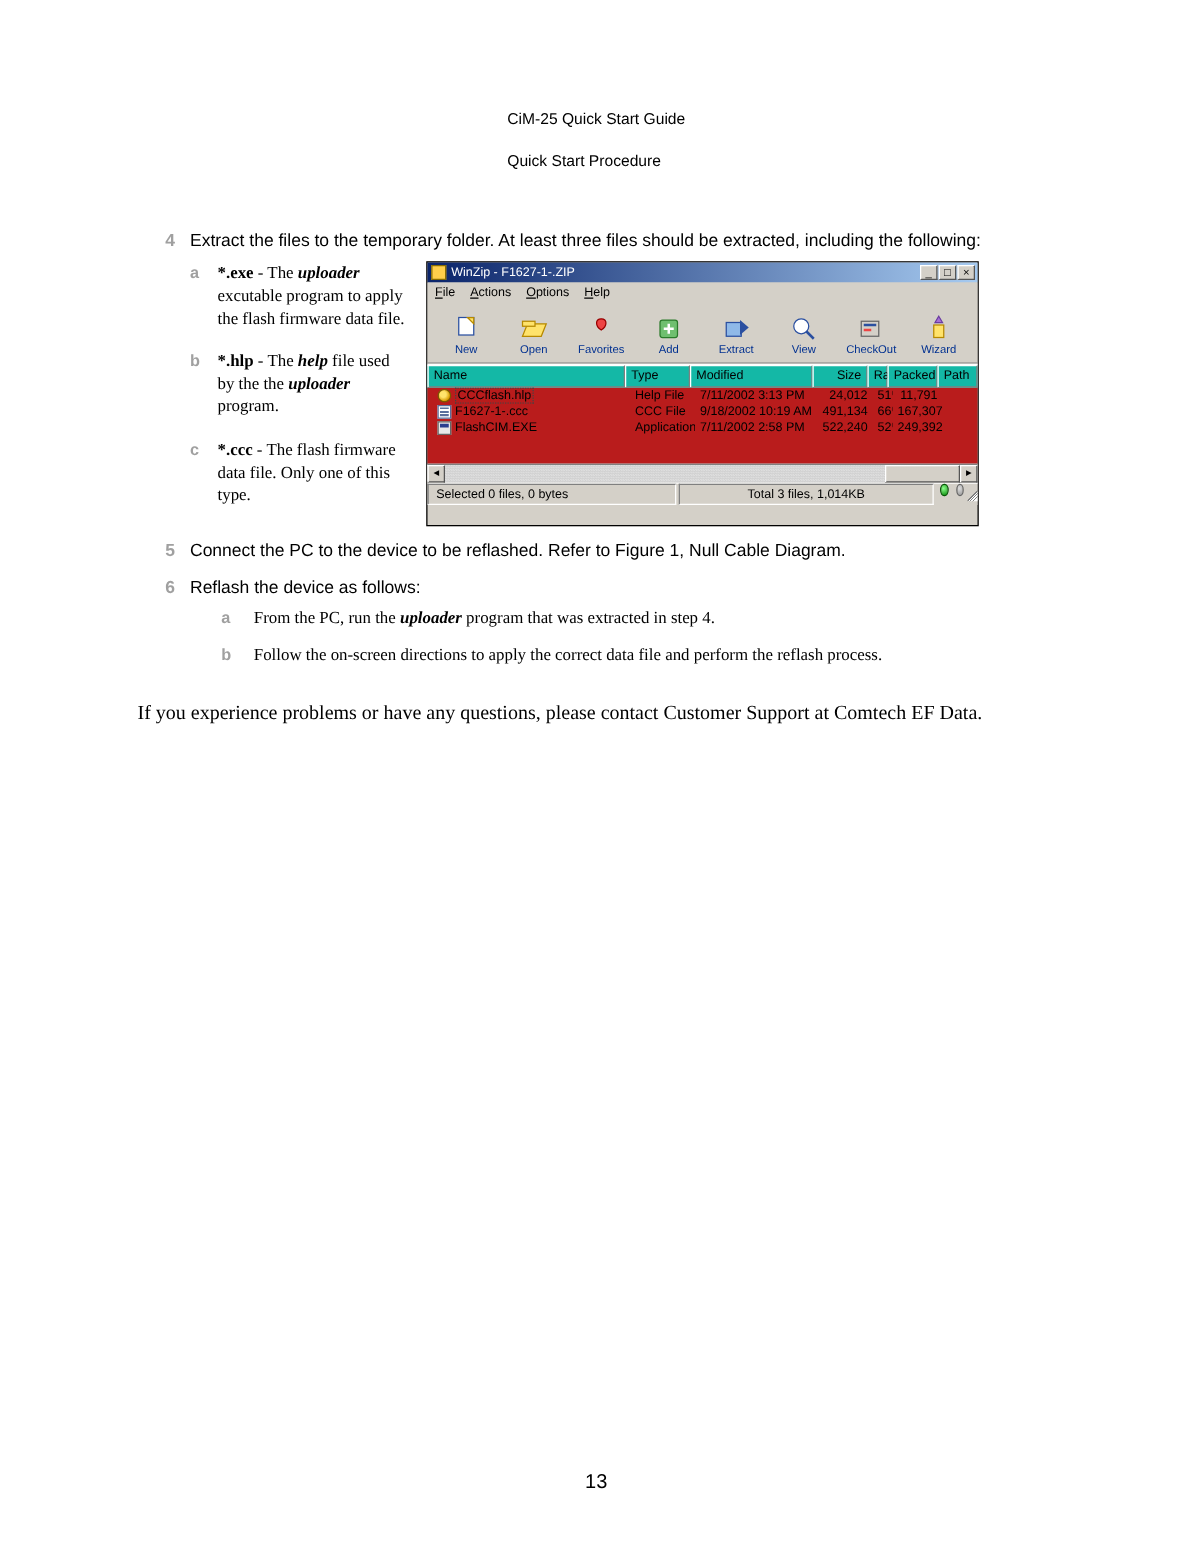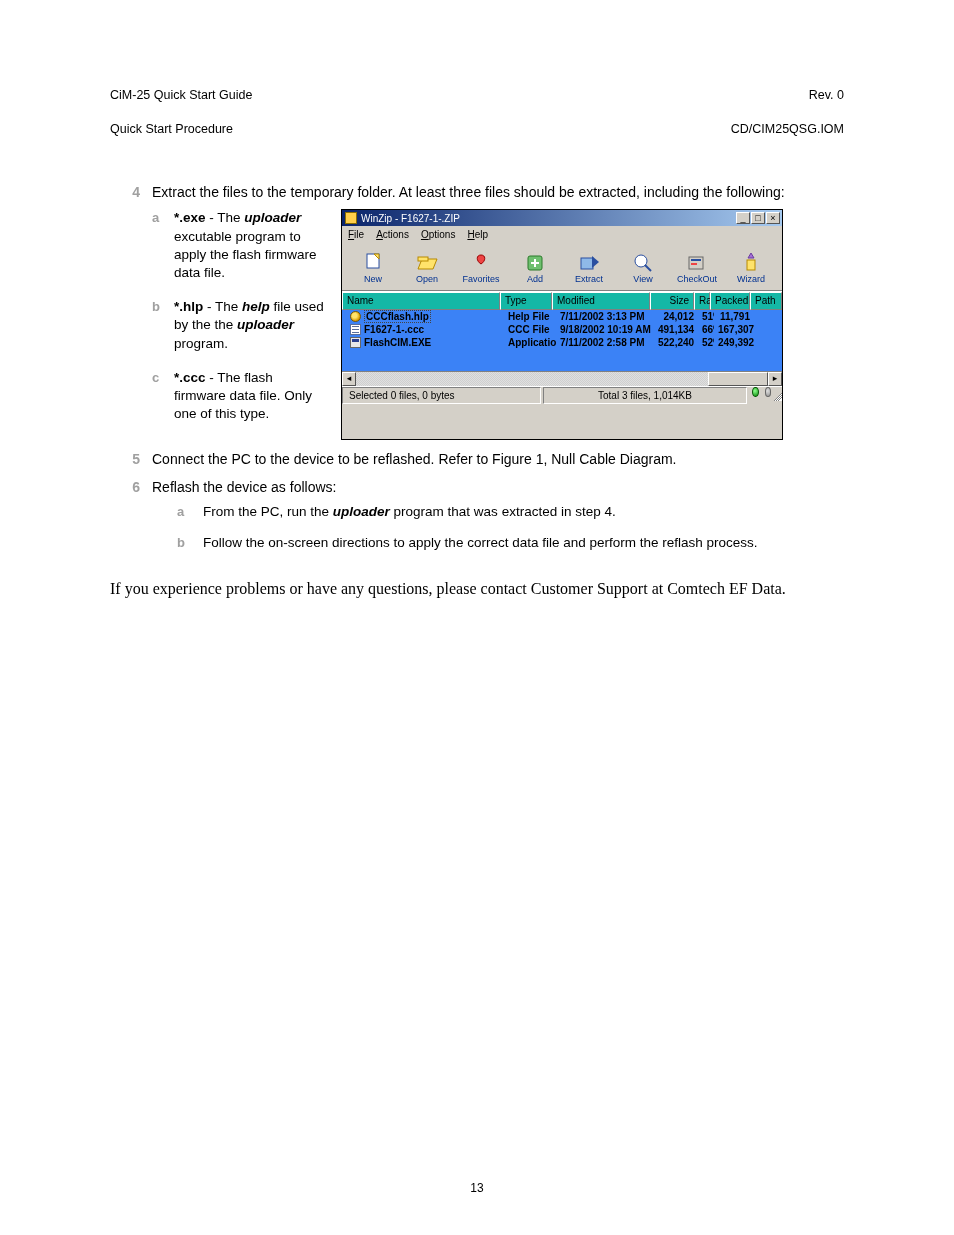--- a/index.html
+++ b/index.html
@@ -10,21 +10,21 @@
   }
   .page {
     width: 954px;
     height: 1235px;
     box-sizing: border-box;
     padding: 70px 110px 40px 110px;
     position: relative;
   }
   .header {
     display: flex;
-    justify-content: space-between;
+    justify-content: center;
     font-size: 12.5px;
     line-height: 1.35;
     margin-bottom: 45px;
   }
   .header .left, .header .right { white-space: pre-line; }
   .header .right { text-align: right; }
 
   .body {
     font-size: 14px;
     line-height: 1.35;
@@ -61,41 +61,41 @@
     margin-bottom: 16px;
     font-size: 13.5px;
   }
   .subitem .letter {
     width: 22px;
     flex: 0 0 22px;
     font-weight: bold;
     color: #a0a0a0;
     font-size: 13px;
   }
-  .subitem .txt { flex: 1; }
+  .subitem .txt { flex: 1; font-family: Liberation Serif, serif; }
   .b-ital { font-weight: bold; font-style: italic; }
   .b { font-weight: bold; }
 
   .sublistB .subitem .letter { width: 26px; flex: 0 0 26px; }
   .sublistB .subitem { margin-bottom: 12px; }
   .sublistB { margin-left: 25px; margin-top: 6px; }
 
   .closing {
     font-family: "Times New Roman", Times, serif;
     font-size: 16px;
     margin-top: 14px;
     line-height: 1.35;
   }
 
   .page-number {
     position: absolute;
     bottom: 40px;
     left: 0; right: 0;
     text-align: center;
-    font-size: 12px;
+    font-size: 16px;
   }
 
   
   .winzip {
     width: 440px;
     border: 1px solid #000;
     font-family: Tahoma, Arial, sans-serif;
     font-size: 10px;
     background: #d4d0c8;
   }
@@ -167,23 +167,22 @@
     border: 1px solid #fff;
     border-right-color: #808080;
     border-bottom-color: #808080;
     padding: 1px 4px;
     font-size: 10px;
     box-sizing: border-box;
     background: #14b8a6;
   }
   .wz-col:last-child { flex: 1; }
   .wz-files {
-    background: #3b82f6;
+    background: #b91c1c;
     font-size: 10px;
-    font-weight: bold;
   }
   .wz-file {
     display: flex;
     padding: 0 4px;
     line-height: 13px;
   }
   .wz-cell {
     box-sizing: border-box;
     padding: 0 4px;
     white-space: nowrap;
@@ -301,24 +300,20 @@
 </style>
 </head>
 <body>
 
 <div class="page">
 
   <div class="header">
     <div class="left">
       <span>CiM-25 Quick Start Guide</span><br>
       <span>Quick Start Procedure</span>
-    </div>
-    <div class="right">
-      <span>Rev. 0</span><br>
-      <span>CD/CIM25QSG.IOM</span>
     </div>
   </div>
 
   <div class="body">
 
     <div class="step">
       <div class="step-num">4</div>
       <div class="step-content">
         <div>Extract the files to the temporary folder. At least three files should be extracted, including the following:</div>
 

